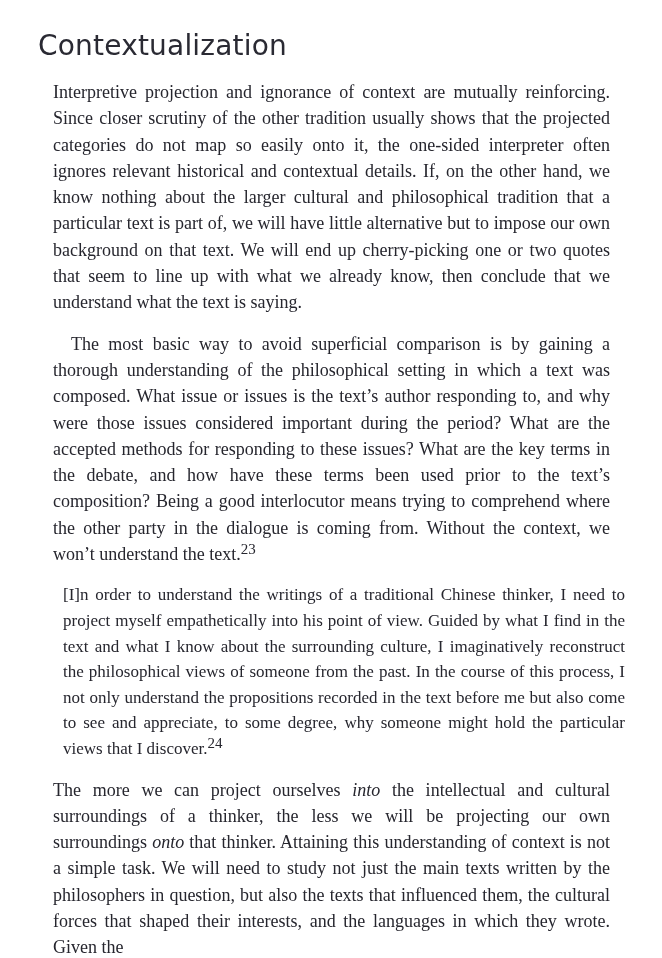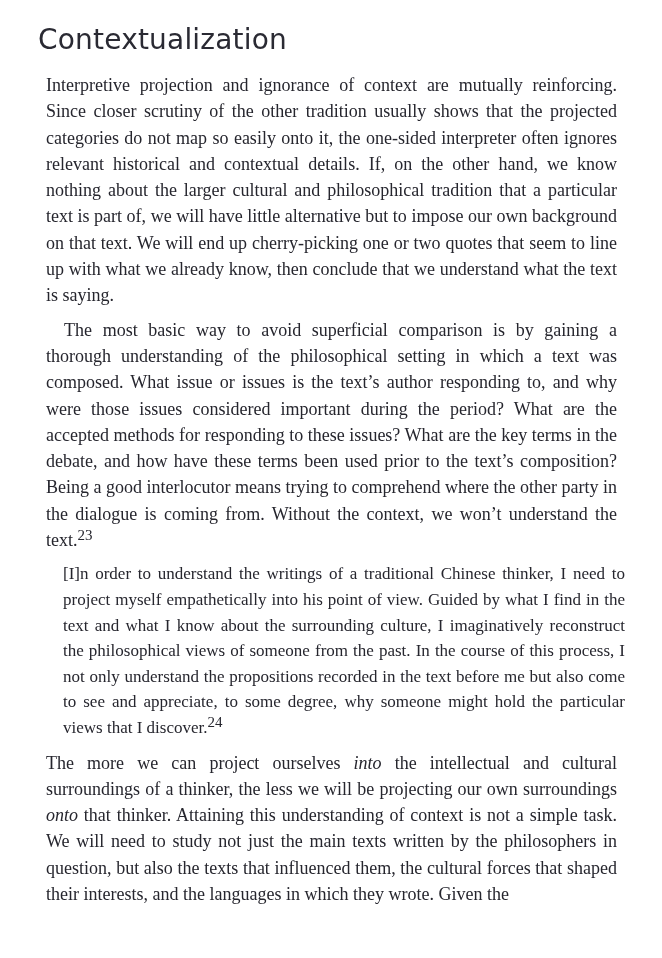--- a/index.html
+++ b/index.html
@@ -5,36 +5,36 @@
   html, body {
     margin: 0;
     padding: 0;
     background: #ffffff;
   }
   .page {
     position: relative;
     width: 662px;
     height: 958px;
     box-sizing: border-box;
-    padding: 22px 37px 0 38px;
+    padding: 28px 37px 0 38px;
     background: #ffffff;
     overflow: hidden;
   }
   .chapter-title {
     margin: 0 0 14px 0;
     font-family: "DejaVu Sans", "Liberation Sans", sans-serif;
     font-weight: 500;
     font-size: 28px;
     line-height: 36px;
     letter-spacing: 0.2px;
     color: #2a2a33;
   }
   .body-text p,
   .body-text blockquote {
-    margin: 8px;
+    margin: 15px;
     font-family: "Liberation Serif", "DejaVu Serif", serif;
     font-size: 18px;
     line-height: 26.3px;
     color: #26262e;
     text-align: justify;
   }
   .body-text p.indent {
     text-indent: 18px;
   }
   .body-text blockquote {

